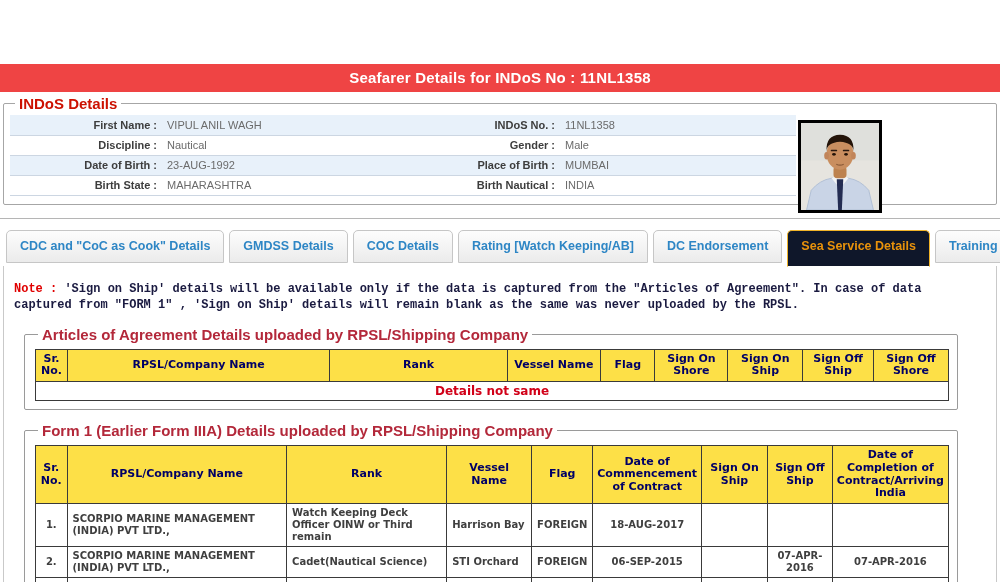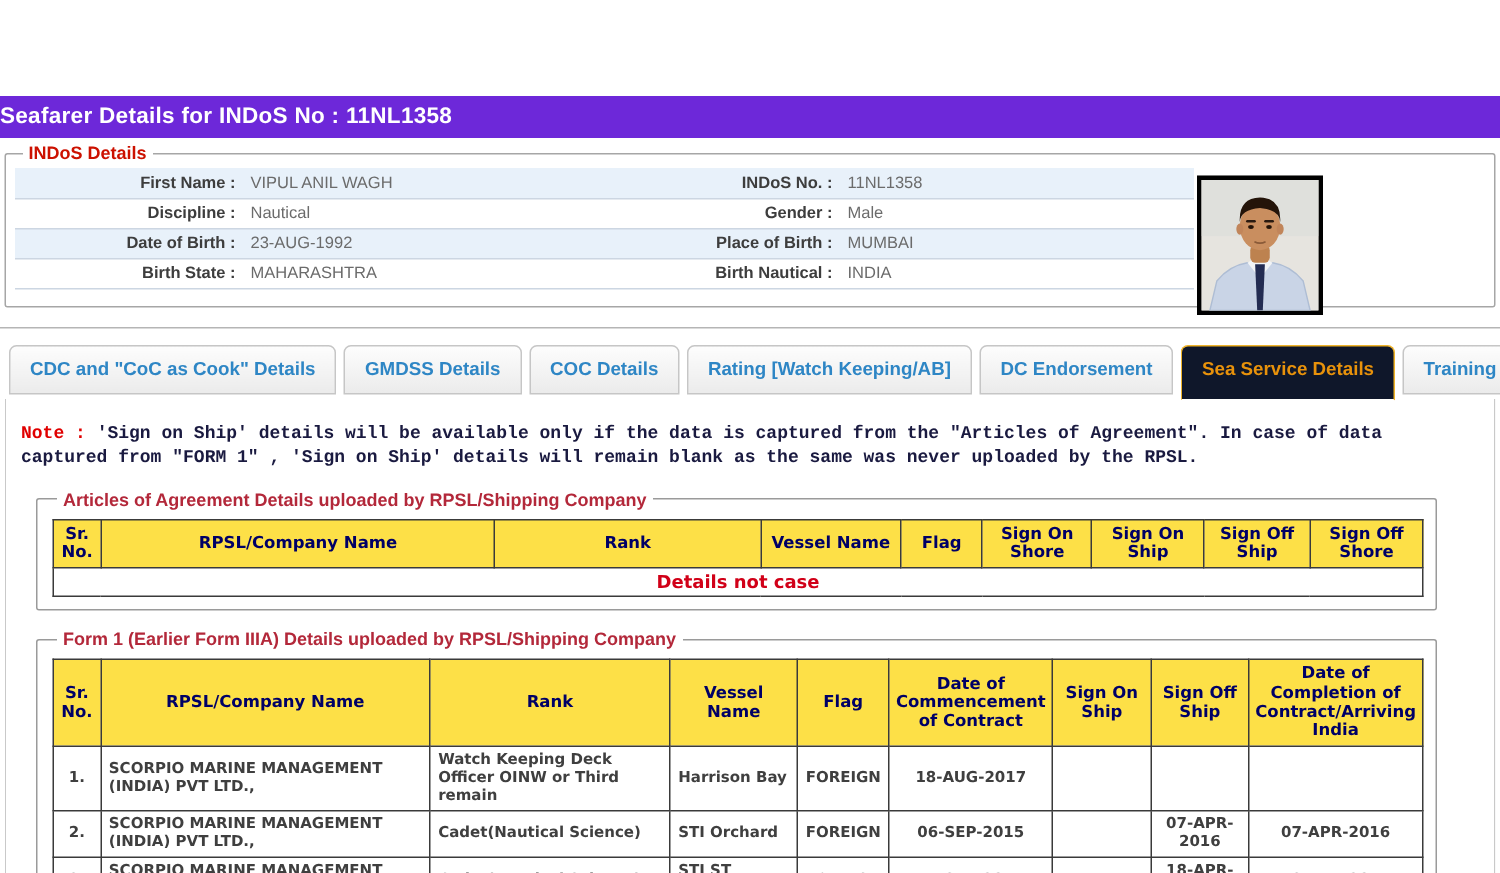--- a/index.html
+++ b/index.html
@@ -3,30 +3,30 @@
 <meta charset="utf-8">
 <style>
   * { box-sizing: border-box; }
   html,body { margin:0; padding:0; }
   body {
     width:1000px; height:582px; background:#ffffff; overflow:hidden;
     font-family:"Liberation Sans", sans-serif; position:relative;
   }
   
   .title-bar {
-    margin-top:64px; height:28px; background:#6d28d9; color:#ffffff;
-    font-weight:bold; font-size:15px; line-height:28px;
+    margin-top:64px; height:28px; background:#ef4444; color:#ffffff;
+    font-weight:bold; font-size:15px; text-align:center; line-height:28px;
     letter-spacing:.2px;
   }
   
   fieldset.indos-fs {
     margin:3px 3px 0 3px; border:1px solid #a6a6a6; border-radius:2px;
     padding:1px 6px 8px 6px; position:relative; height:110px;
   }
-  fieldset legend { font-weight:bold; font-size:12px; padding:0 4px; margin-left:5px; }
+  fieldset legend { font-weight:bold; font-size:15px; padding:0 4px; margin-left:5px; }
   .indos-fs legend { color:#cc1100; }
   .details-table { border-collapse:collapse; width:786px; font-size:11px; margin-top:2px; }
   .details-table td { height:20px; border-bottom:1px solid #ccd6e2; padding:0 5px; }
   .details-table tr.alt td { background:#e8f1fa; }
   .details-table td.lbl { text-align:right; font-weight:bold; color:#3d3d3d; white-space:nowrap; }
   .details-table td.val { color:#6b6b6b; }
   .photo-frame {
     position:absolute; top:8px; right:114px; width:84px; height:93px;
     border:3px solid #000; background:#e8e7e3;
   }
@@ -169,21 +169,21 @@
         <th>RPSL/Company Name</th>
         <th>Rank</th>
         <th>Vessel Name</th>
         <th>Flag</th>
         <th>Sign On Shore</th>
         <th>Sign On Ship</th>
         <th>Sign Off Ship</th>
         <th>Sign Off Shore</th>
       </tr>
       <tr class="empty-row">
-        <td colspan="9">Details not case</td>
+        <td colspan="9">Details not same</td>
       </tr>
     </tbody>
       </table>
   </fieldset>
 
   <fieldset class="data-fs">
     <legend>Form 1 (Earlier Form IIIA) Details uploaded by RPSL/Shipping Company</legend>
     <table class="grid">
       <colgroup>
           <col style="width:32px">

